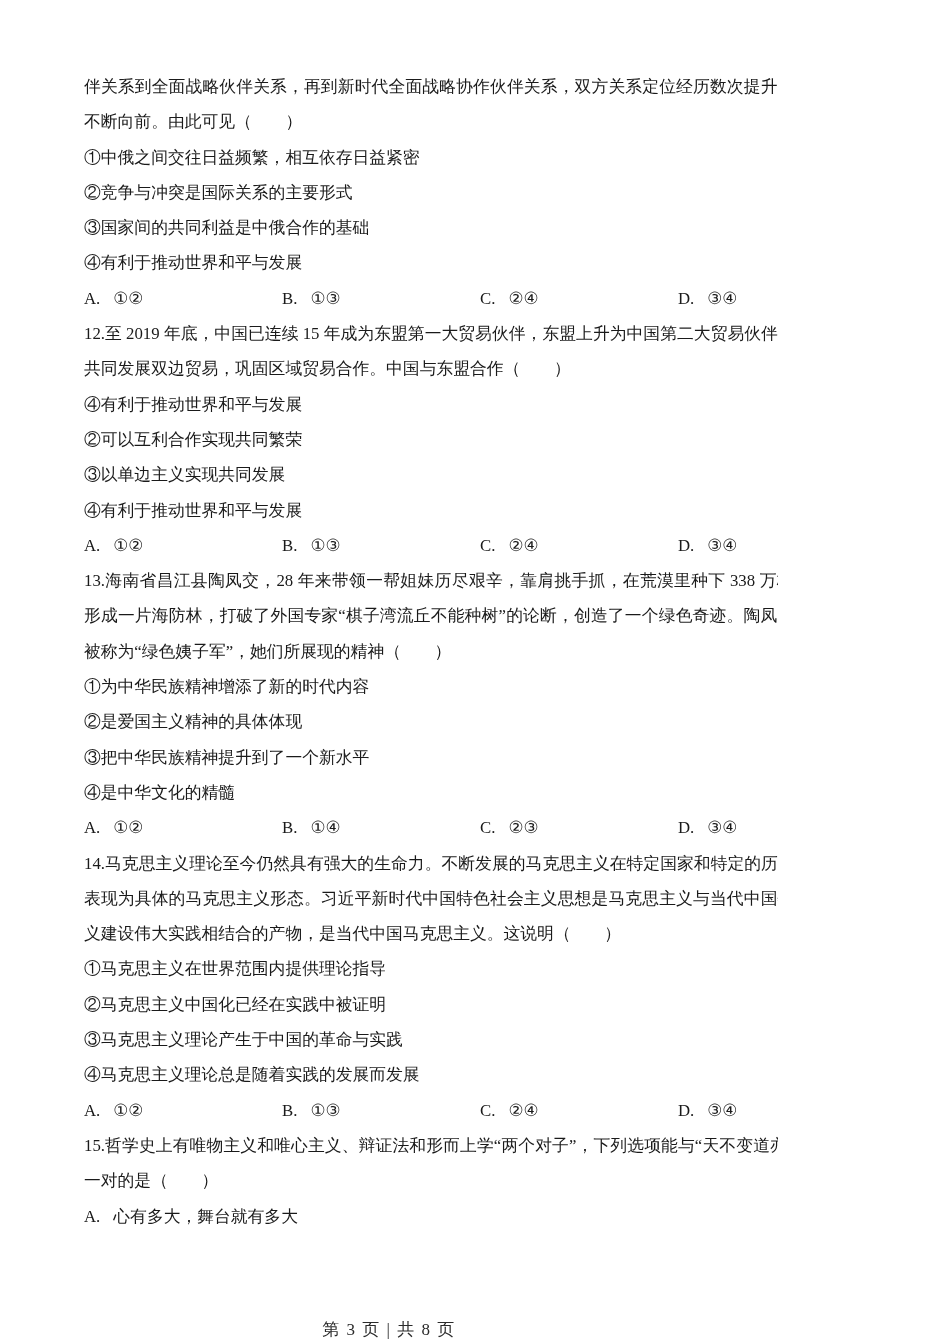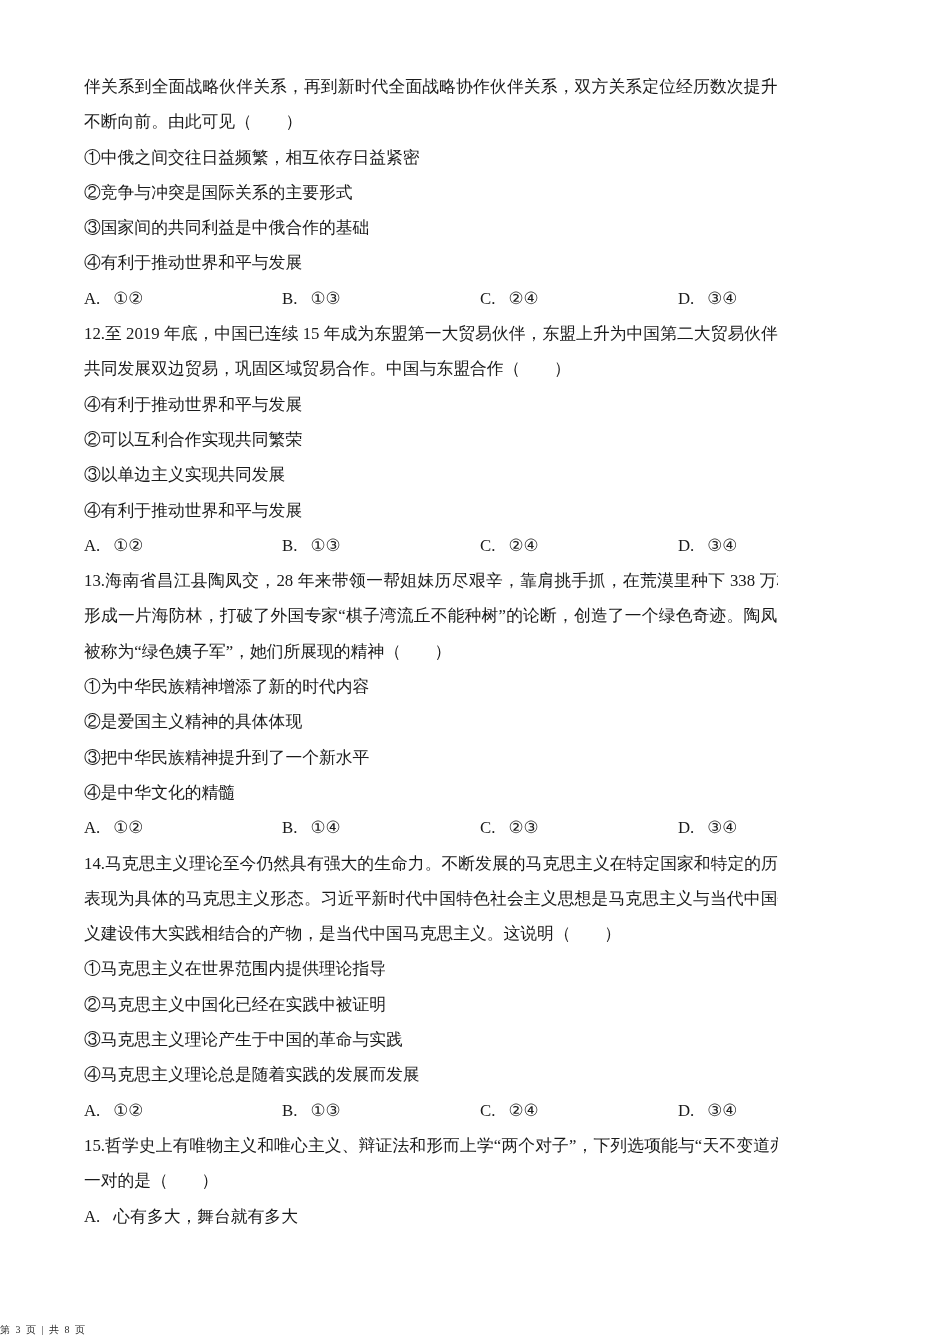--- a/index.html
+++ b/index.html
@@ -26,22 +26,22 @@
   .choices { display: flex; }
   .choice { width: 198px; white-space: nowrap; }
   .choice:last-child { width: auto; }
   .clabel { margin-right: 13px; }
   .choice-line .clabel { margin-right: 13px; }
   .footer {
     position: absolute;
     left: 0;
     right: 0;
     bottom: 5px;
-    text-align: left;
-    font-size: 10px;
+    text-align: center;
+    font-size: 17px;
     line-height: 19px;
     color: #2b2b2b;
     letter-spacing: 1.5px;
   }
 </style>
 </head>
 <body>
 
 <div class="page">
   <main class="content">

